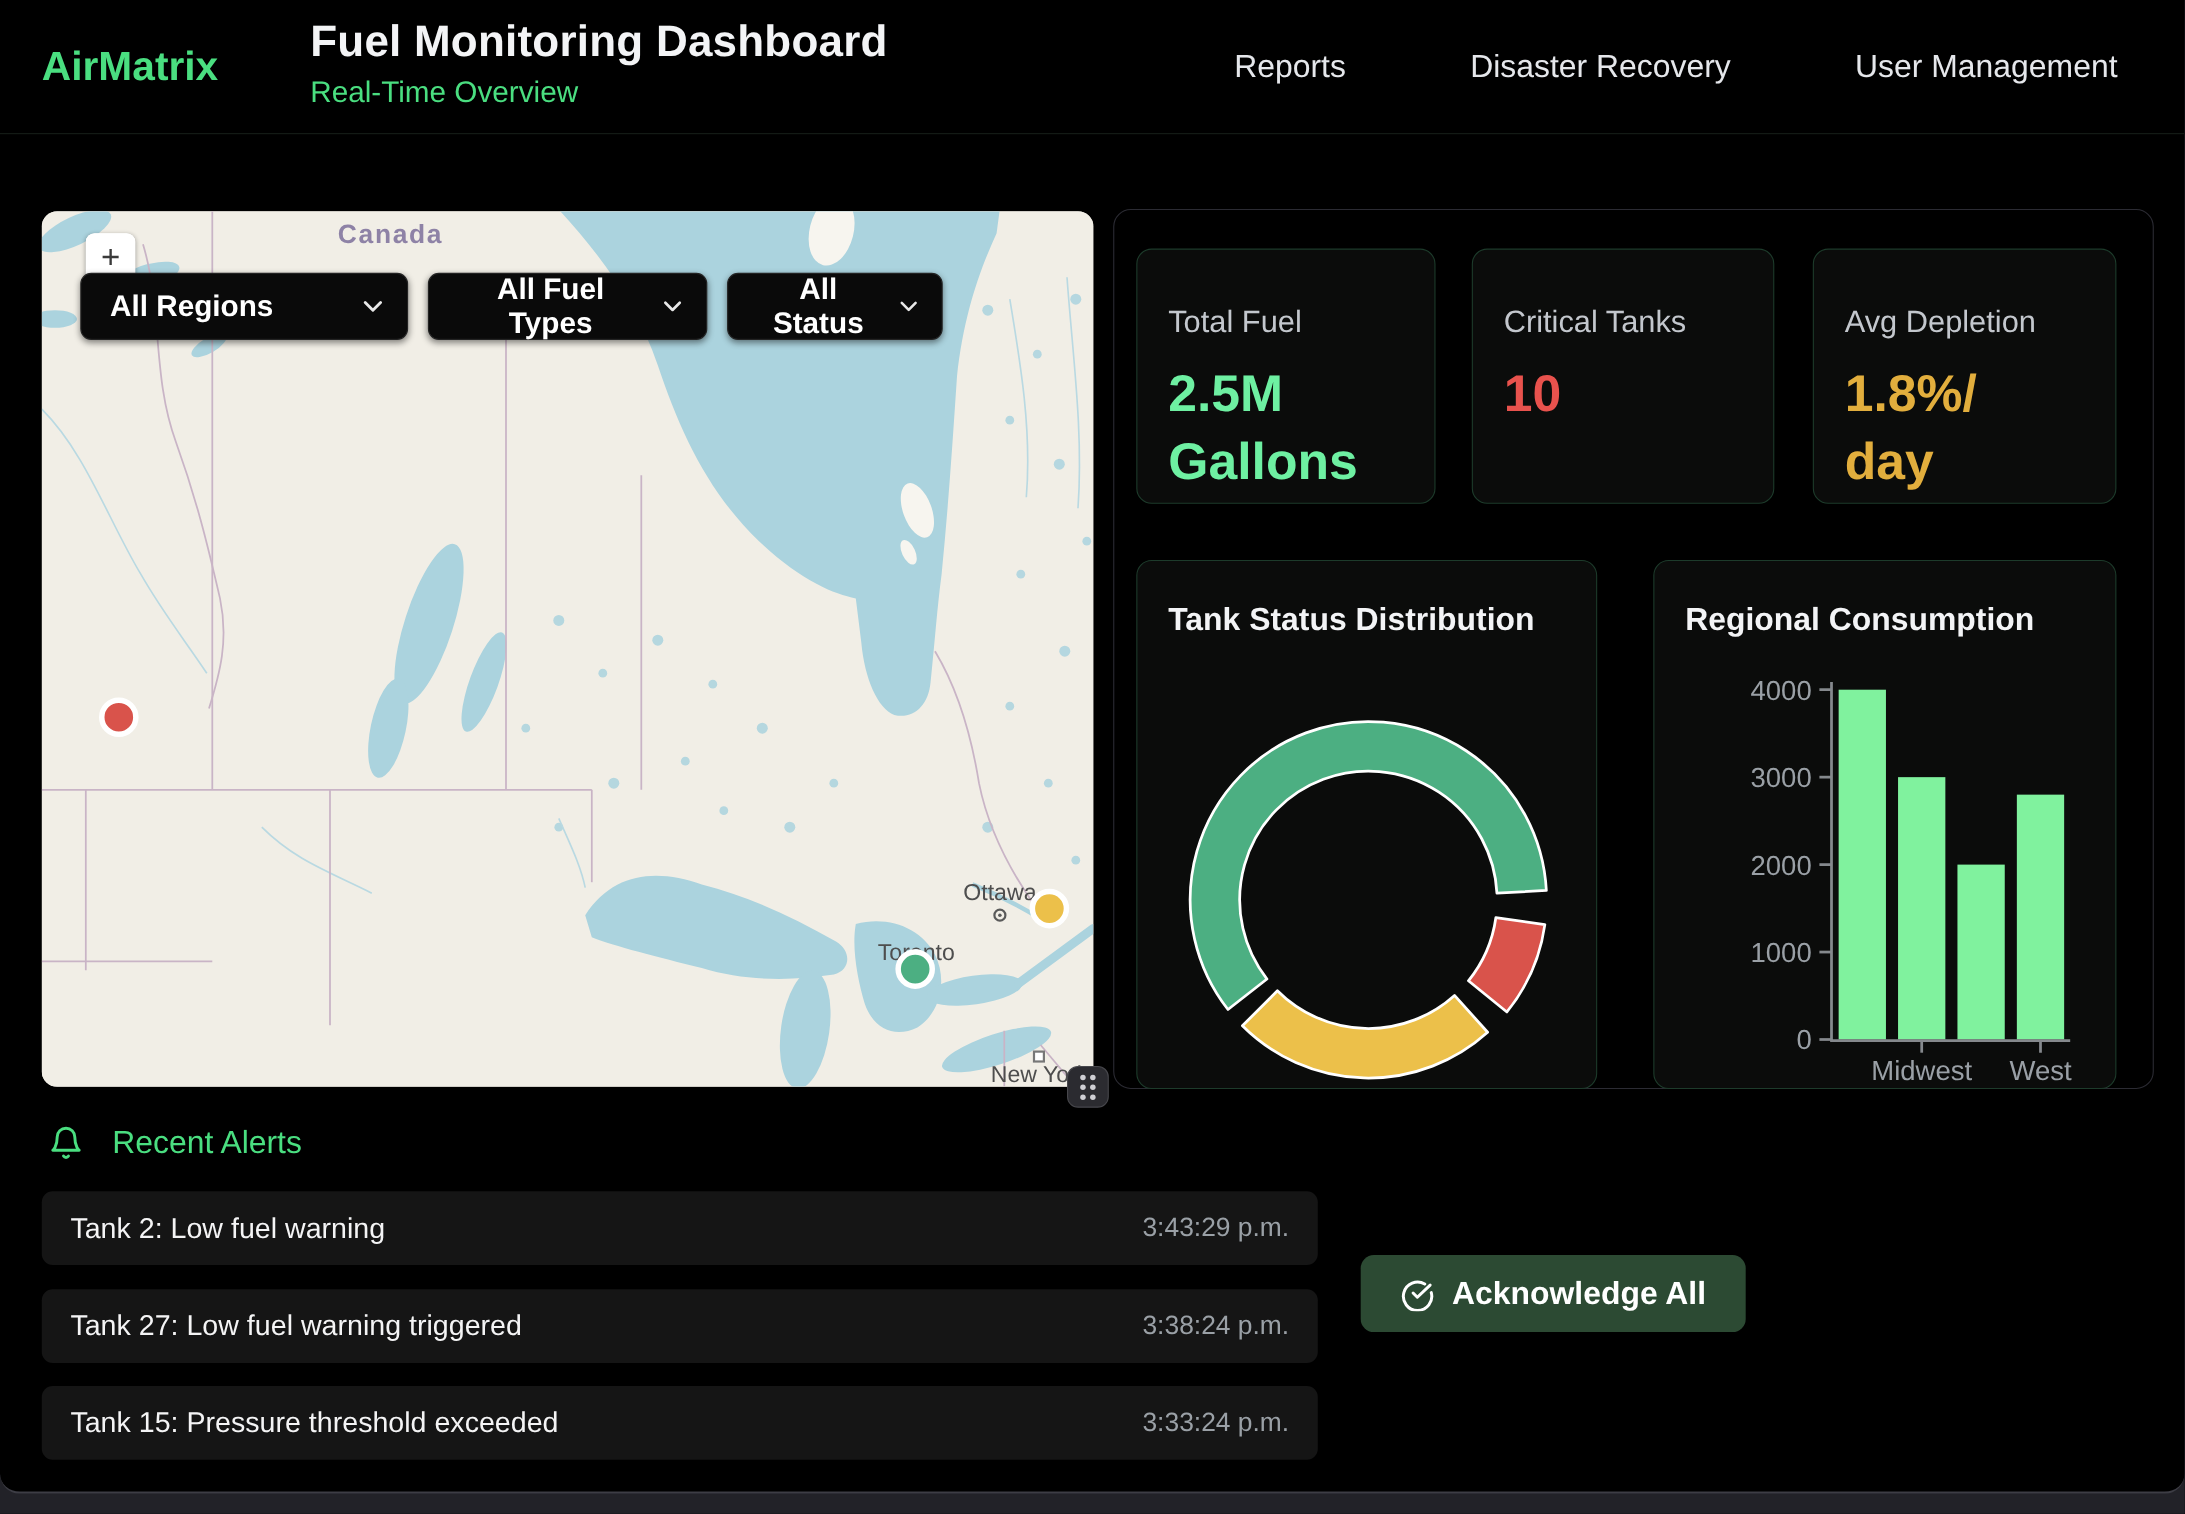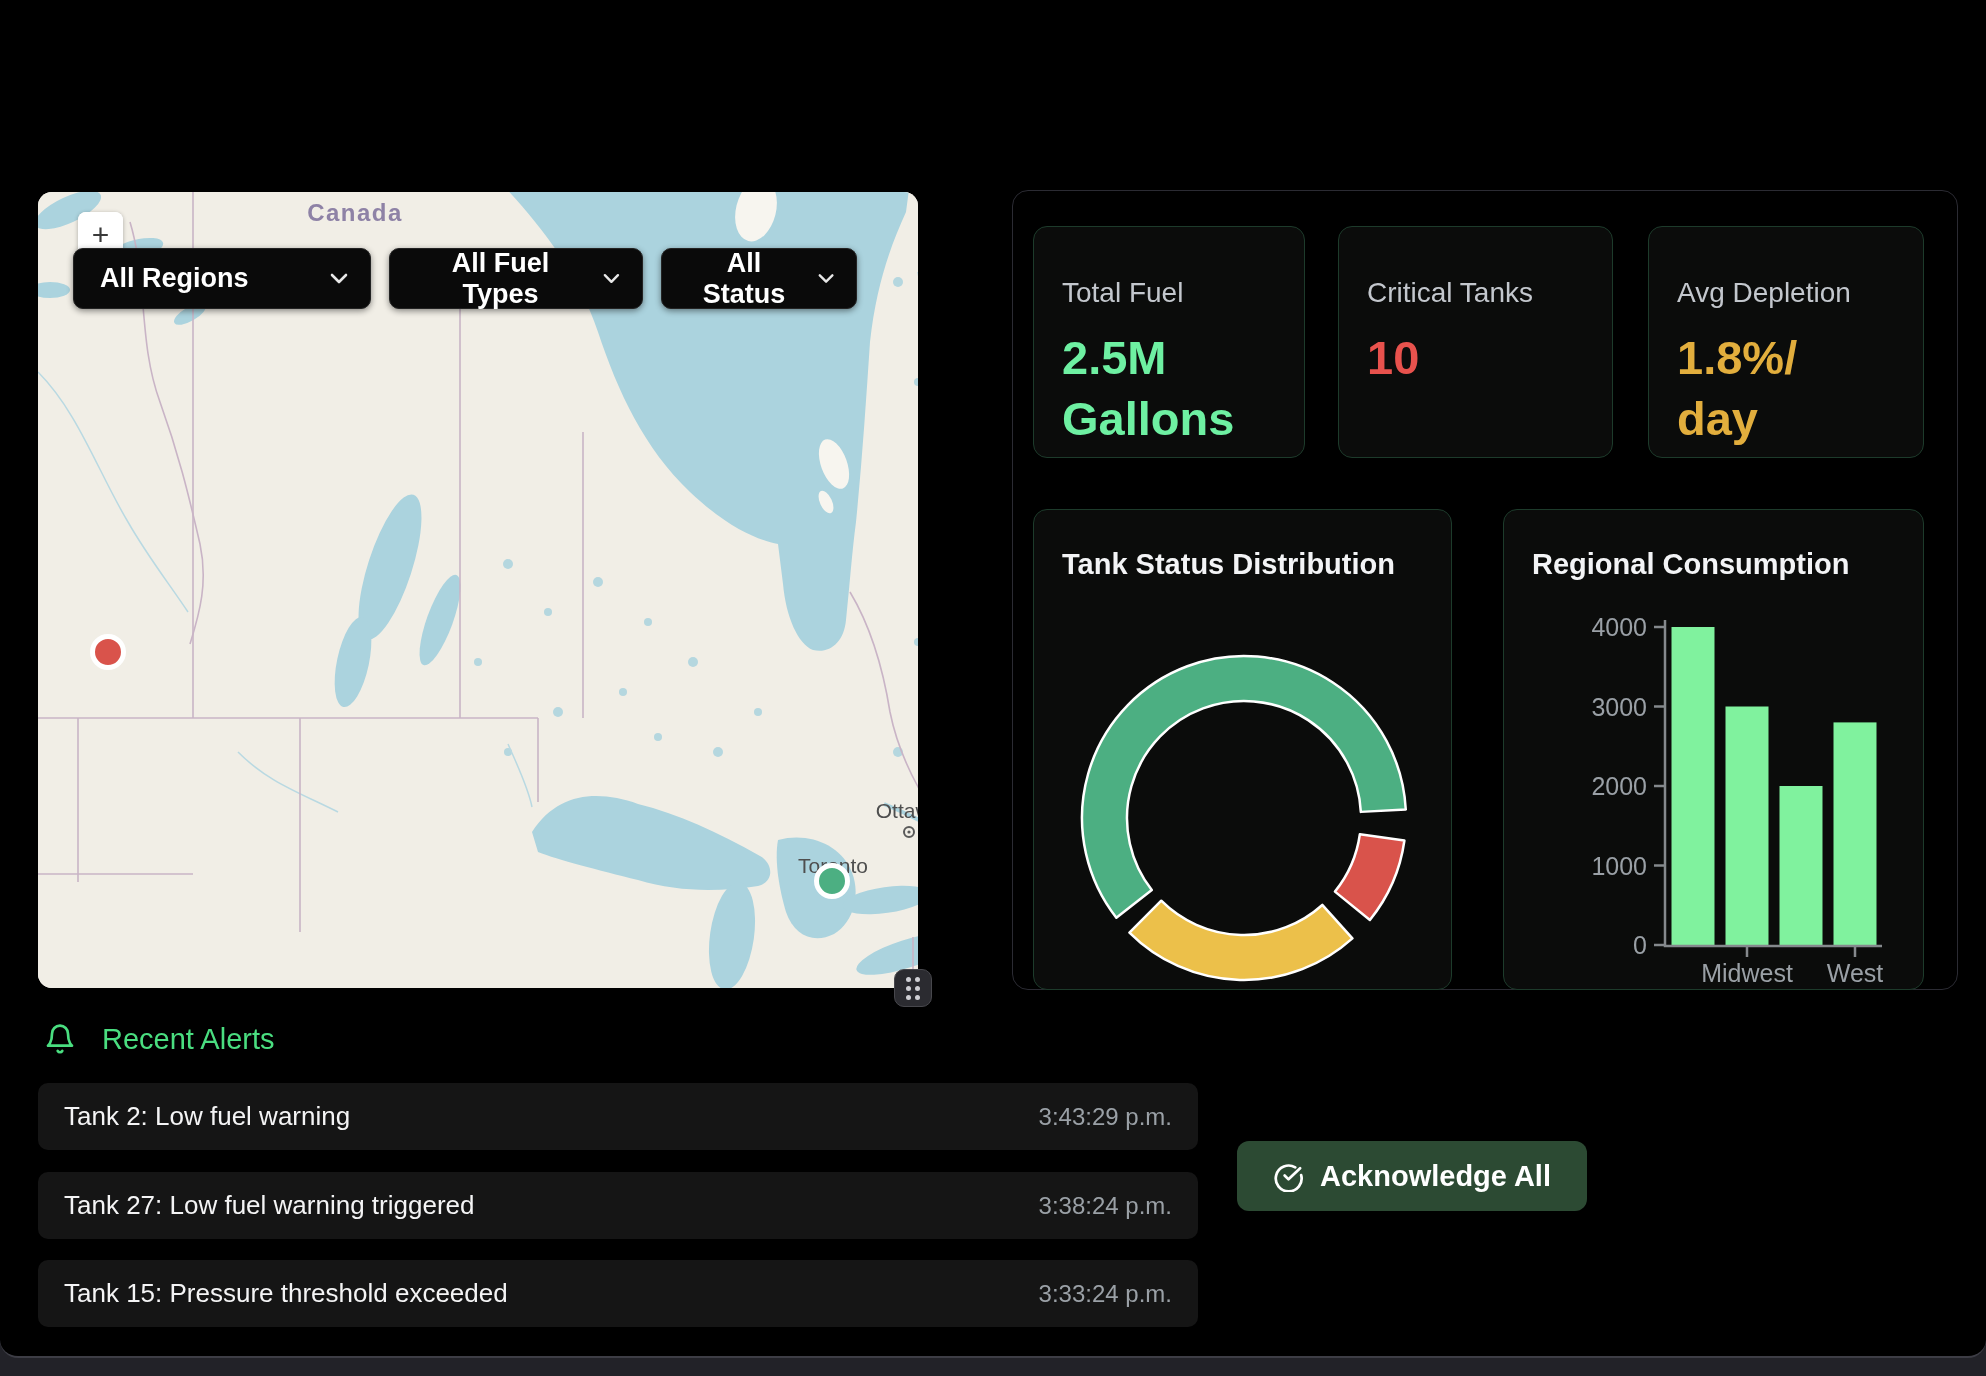--- a/index.html
+++ b/index.html
@@ -13,21 +13,21 @@
     border-bottom:1px solid #161d18; }
   .logo { position:absolute; left:38px; top:0; height:122px; display:flex; align-items:center;
     font-size:37px; font-weight:700; color:#4ade80; cursor:pointer; }
   .titleblock { position:absolute; left:282px; top:16px; }
   .titleblock h1 { font-size:40px; font-weight:700; color:#f3f4f6; letter-spacing:.2px; }
   .subtitle { margin-top:8px; font-size:27px; color:#4ade80; }
   .nav { position:absolute; right:61px; top:0; height:122px; display:flex; align-items:center; gap:113px; }
   .nav a { font-size:29px; color:#e5e7eb; cursor:pointer; text-decoration:none; }
 
   
-  .map-wrap { position:absolute; left:38px; top:192px; width:880px; height:796px; }
+  .map-wrap { position:absolute; left:38px; top:192px; width:956px; height:796px; }
   .map-clip { position:absolute; inset:0; border-radius:14px; overflow:hidden; background:#f1eee6; }
   .map-clip svg.geo { position:absolute; left:0; top:0; }
   .zoomctl { position:absolute; left:40px; top:20px; width:45px; background:#fff; border-radius:8px;
     box-shadow:0 1px 4px rgba(0,0,0,.3); z-index:1; overflow:hidden; }
   .zoomctl button { display:block; width:45px; height:46px; background:#fff; border:none;
     font-size:30px; color:#3a3a3a; cursor:pointer; }
   .zoomctl button:first-child { border-bottom:1px solid #d7d7d7; }
   .filters { position:absolute; left:35px; top:56px; display:flex; gap:18px; z-index:2; }
   .dd { height:61px; background:#0a0a0a; border:1px solid #232323; border-radius:10px; color:#fff;
     display:flex; align-items:center; justify-content:space-between; padding:0 22px 0 26px;
@@ -73,20 +73,32 @@
   text.country { font:600 24px "Liberation Sans",sans-serif; fill:#8e82a6; letter-spacing:1.5px; }
   text.city { font:21px "Liberation Sans",sans-serif; fill:#4e4e4e; }
   .bar-tick { font:25px "Liberation Sans",sans-serif; fill:#9aa0a6; }
 </style>
 </head>
 <body>
 
 <div class="page">
 <div class="app">
 
+  <header class="hdr">
+    <div class="logo">AirMatrix</div>
+    <div class="titleblock">
+      <h1>Fuel Monitoring Dashboard</h1>
+      <div class="subtitle">Real-Time Overview</div>
+    </div>
+    <nav class="nav">
+      <a>Reports</a>
+      <a>Disaster Recovery</a>
+      <a>User Management</a>
+    </nav>
+  </header>
 
   <div class="map-wrap">
     <div class="map-clip">
       <svg class="geo" width="956" height="796" viewBox="0 0 956 796">
         <rect x="0" y="0" width="956" height="796" fill="#f1eee6"></rect>
         <g fill="#abd3de" stroke="none">
 
           <path d="M 462,-10
                    C 500,30 540,80 560,140
                    C 580,200 606,256 652,300

